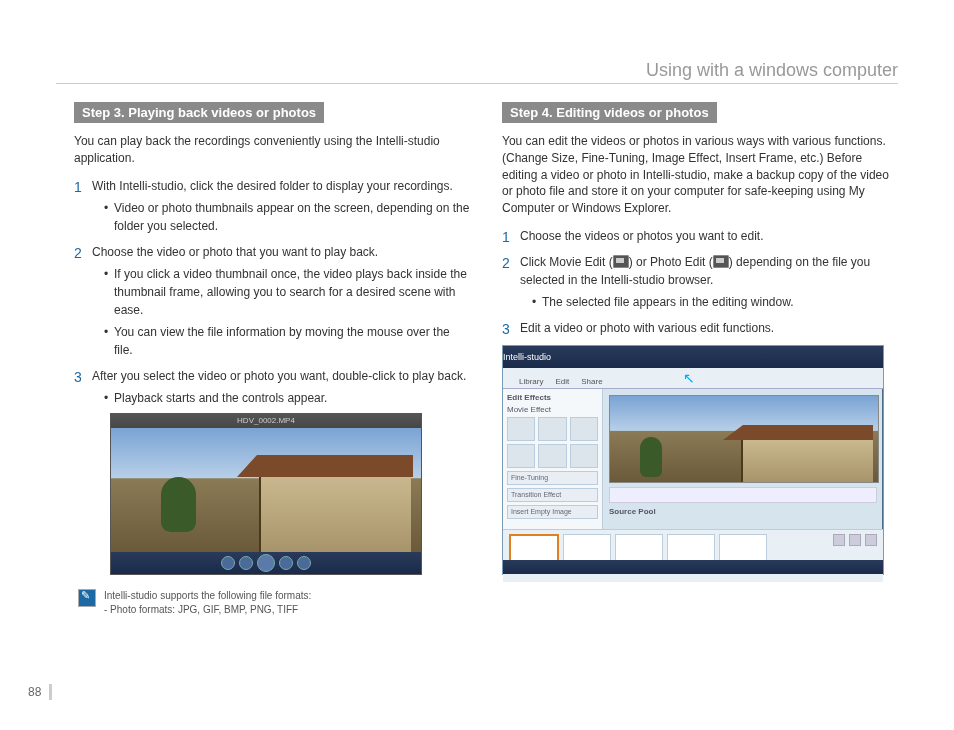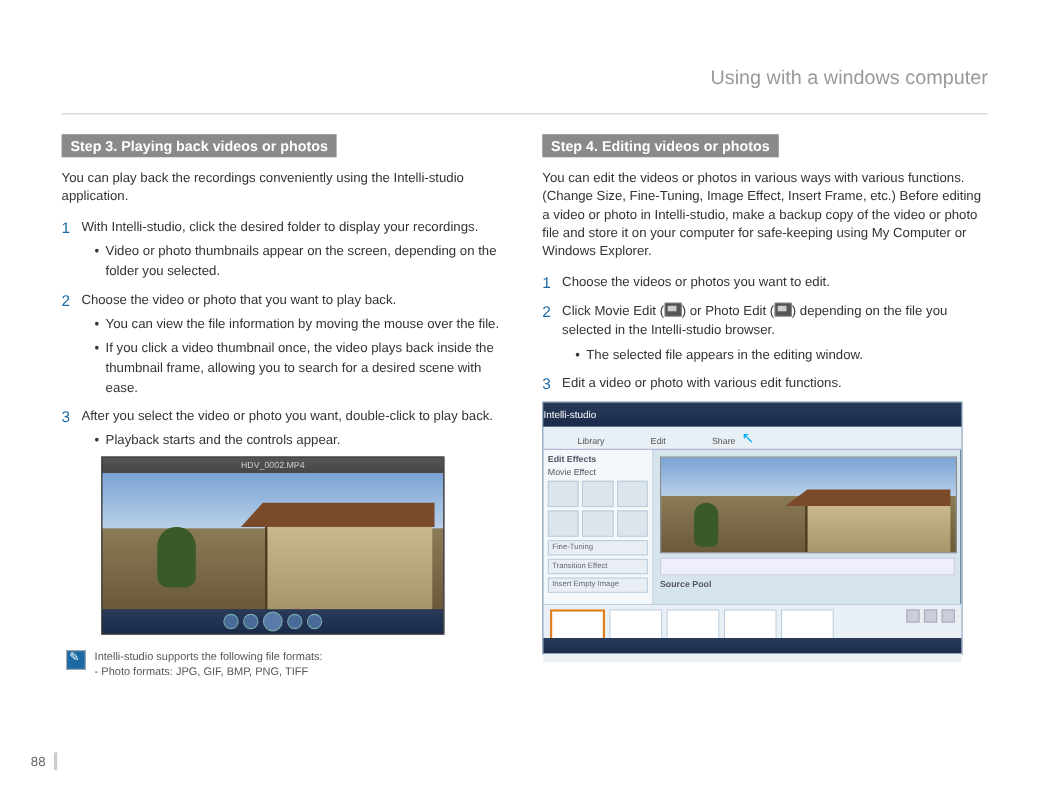--- a/index.html
+++ b/index.html
@@ -15,27 +15,28 @@
   .page {
     padding: 60px 56px 30px 56px;
     box-sizing: border-box;
     height: 100%;
   }
   .page-title {
     text-align: right;
     font-size: 18px;
     color: #999;
     font-weight: 300;
-    padding-bottom: 22px;
+    padding-bottom: 2px;
     border-bottom: 1px solid #ccc;
     margin-bottom: 18px;
   }
   .columns {
     display: flex;
     gap: 32px;
+    margin-left: 18px;
   }
   .col {
     flex: 1;
     min-width: 0;
   }
   .step-header {
     display: inline-block;
     background: #8a8a8a;
     color: #fff;
     font-size: 13px;
@@ -192,22 +193,21 @@
     font-size:9px;
     text-align:left;
     line-height:22px;
   }
   .editor .tabs {
     height:20px;
     background:#e8f0f6;
     border-bottom:1px solid #aac;
     display:flex;
     align-items:flex-end;
-    padding-left:25px;
-    gap:30px;
+    padding-left:10px;
     font-size:8px;
     color:#555;
   }
   .editor .tabs .tab { padding:2px 6px; }
   .editor .tabs .cursor {
     position:absolute;
     top:24px; left:180px;
     font-size:14px;
     color:#0af;
     pointer-events:none;
@@ -310,22 +310,22 @@
           <span class="num">1</span>
           <span>With Intelli-studio, click the desired folder to display your recordings.</span>
           <ul class="sub">
             <li>Video or photo thumbnails appear on the screen, depending on the folder you selected.</li>
           </ul>
         </li>
         <li>
           <span class="num">2</span>
           <span>Choose the video or photo that you want to play back.</span>
           <ul class="sub">
+            <li>If you click a video thumbnail once, the video plays back inside the thumbnail frame, allowing you to search for a desired scene with ease.</li>
             <li>You can view the file information by moving the mouse over the file.</li>
-            <li>If you click a video thumbnail once, the video plays back inside the thumbnail frame, allowing you to search for a desired scene with ease.</li>
           </ul>
         </li>
         <li>
           <span class="num">3</span>
           <span>After you select the video or photo you want, double-click to play back.</span>
           <ul class="sub">
             <li>Playback starts and the controls appear.</li>
           </ul>
           <div class="screenshot">
             <div class="player">

